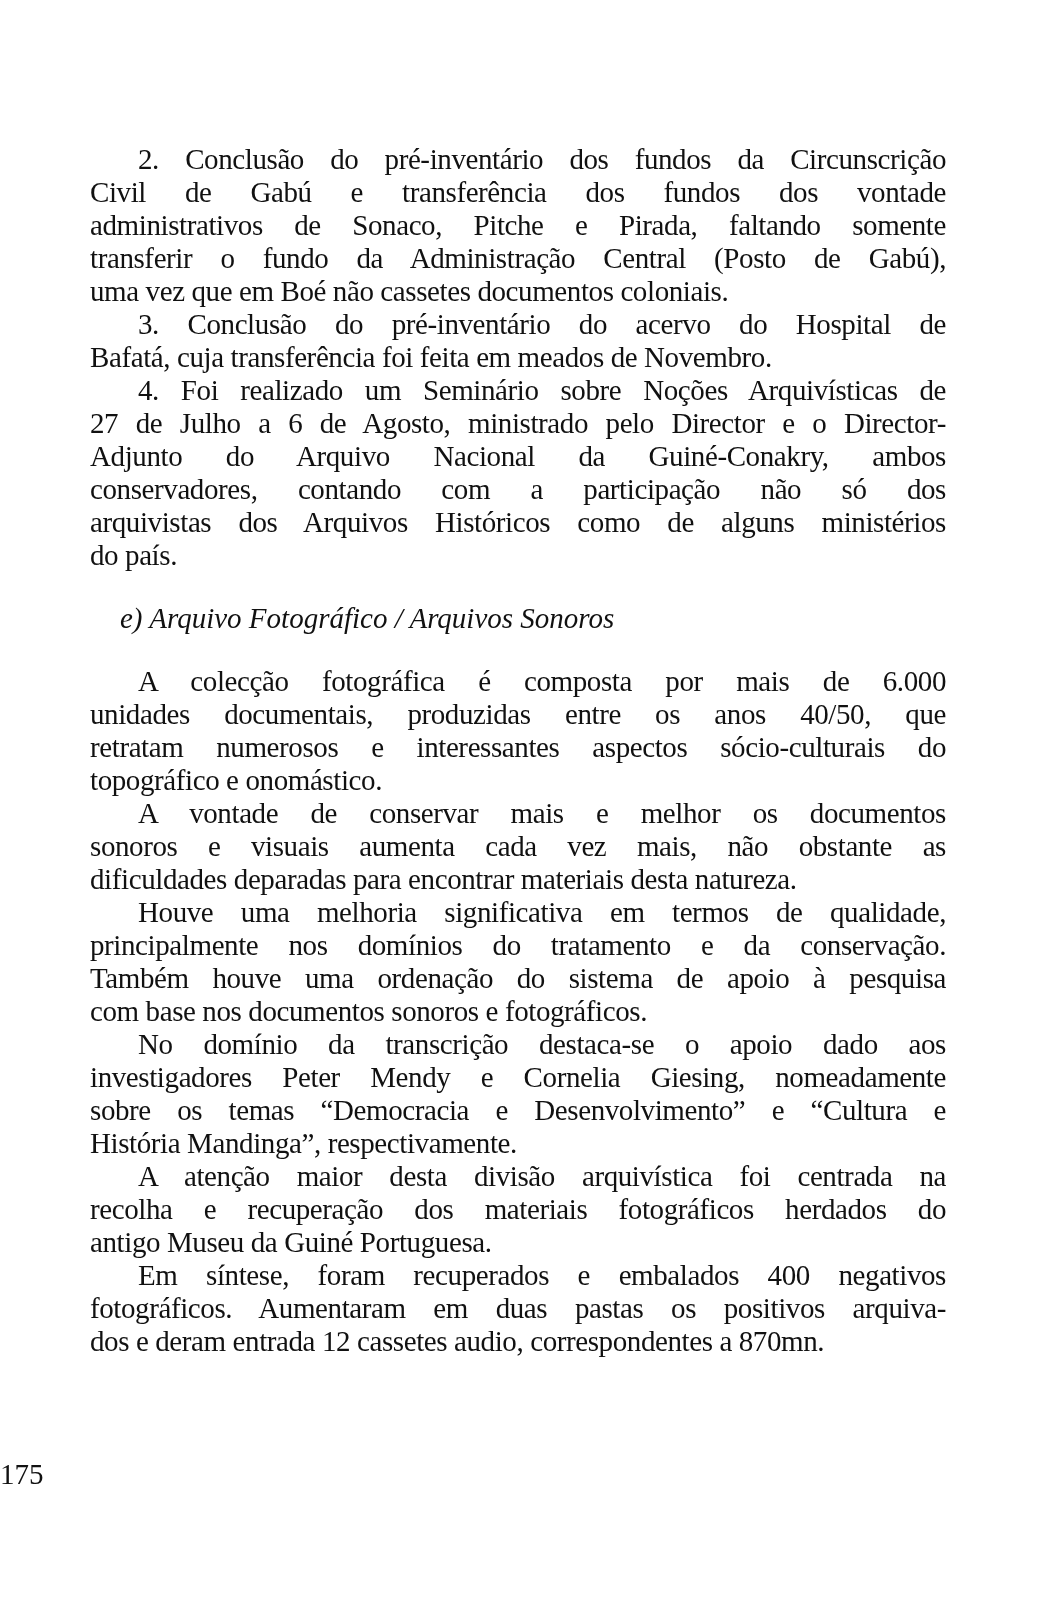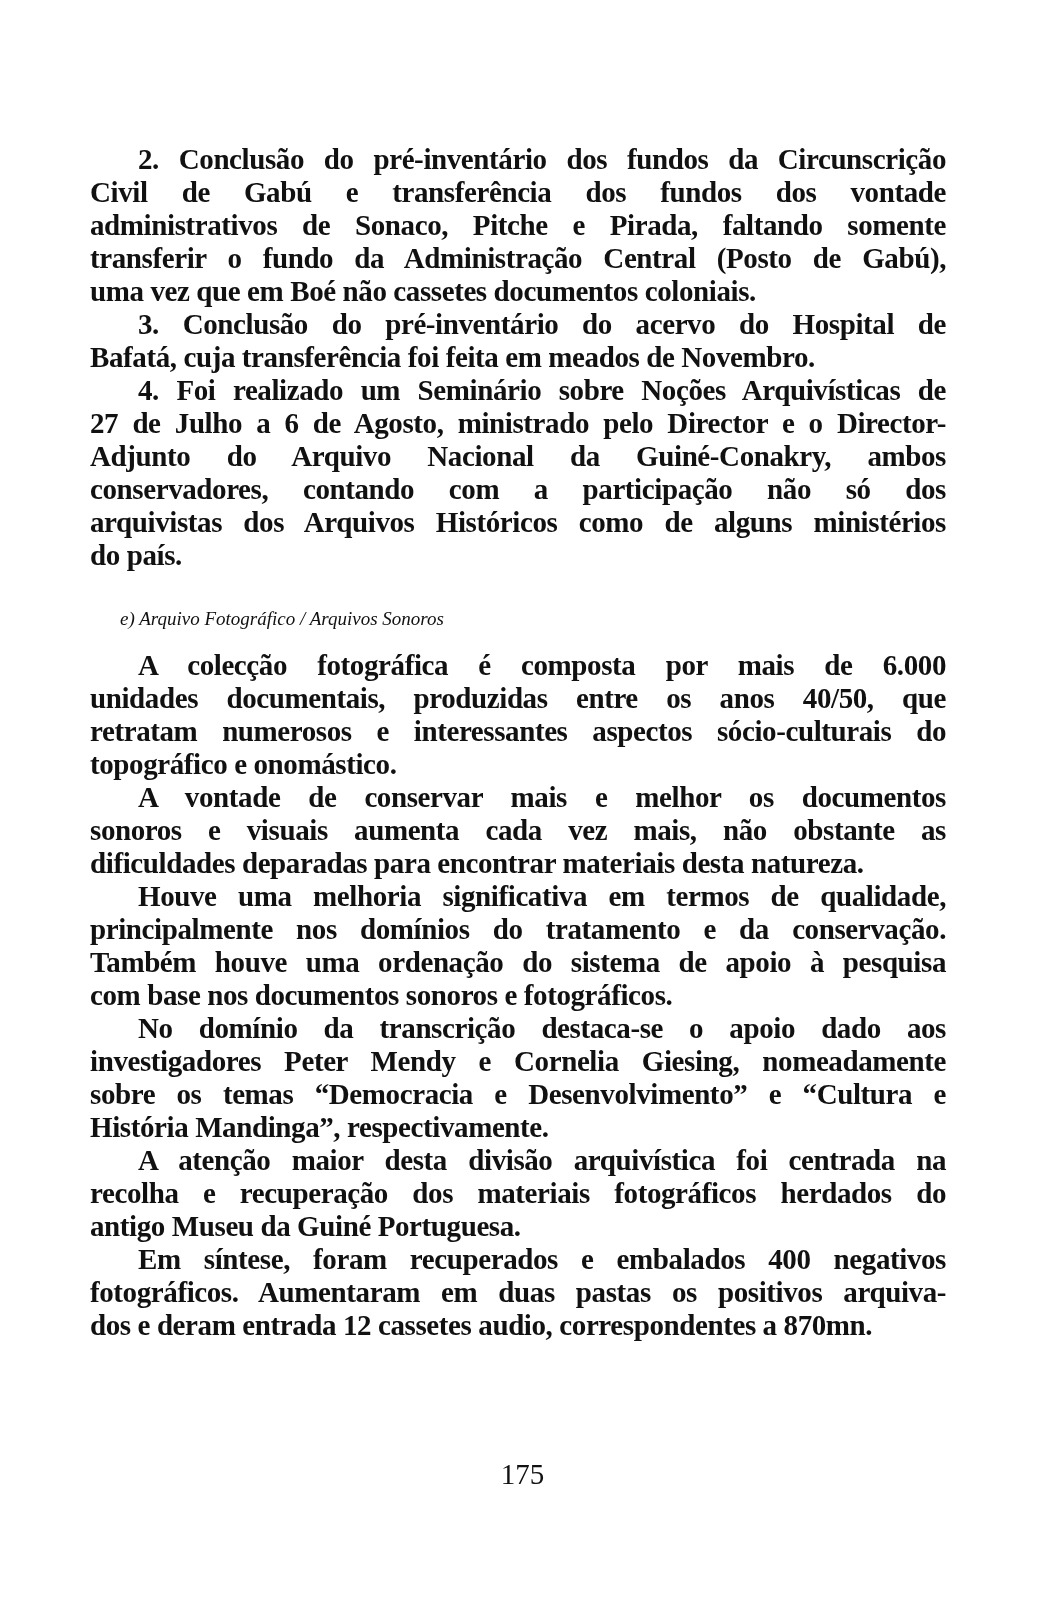--- a/index.html
+++ b/index.html
@@ -33,35 +33,34 @@
     }
     .line.last {
       text-align-last: left;
     }
     .line.indent {
       padding-left: 48px;
     }
     .heading {
       display: block;
       margin-top: 30px;
-      margin-bottom: 14px;
+      margin-bottom: 30px;
       height: 33px;
       line-height: 33px;
-      font-size: 19px;
+      font-size: 29px;
       font-style: italic;
       padding-left: 30px;
       white-space: nowrap;
     }
-    .para { display: block; font-weight: bold; }
+    .para { display: block; }
     .page-number {
       position: absolute;
       left: 0;
       width: 1045px;
       top: 1458px;
-      text-align: center;
       font-size: 29px;
       line-height: 33px;
     }
   </style>
 </head>
 <body>
 
 <div class="page">
 
   <div class="para">

